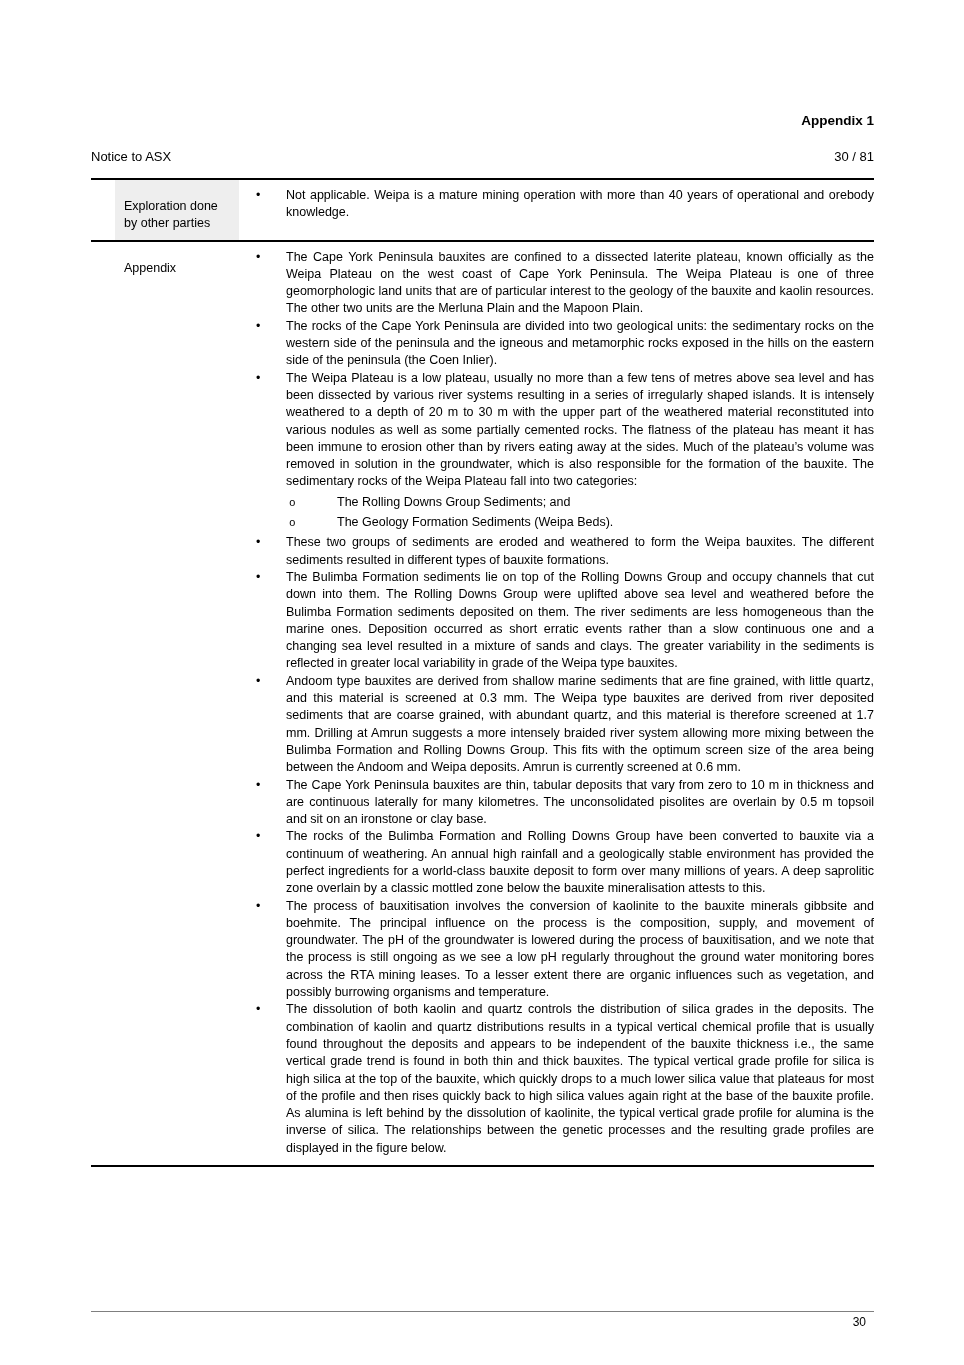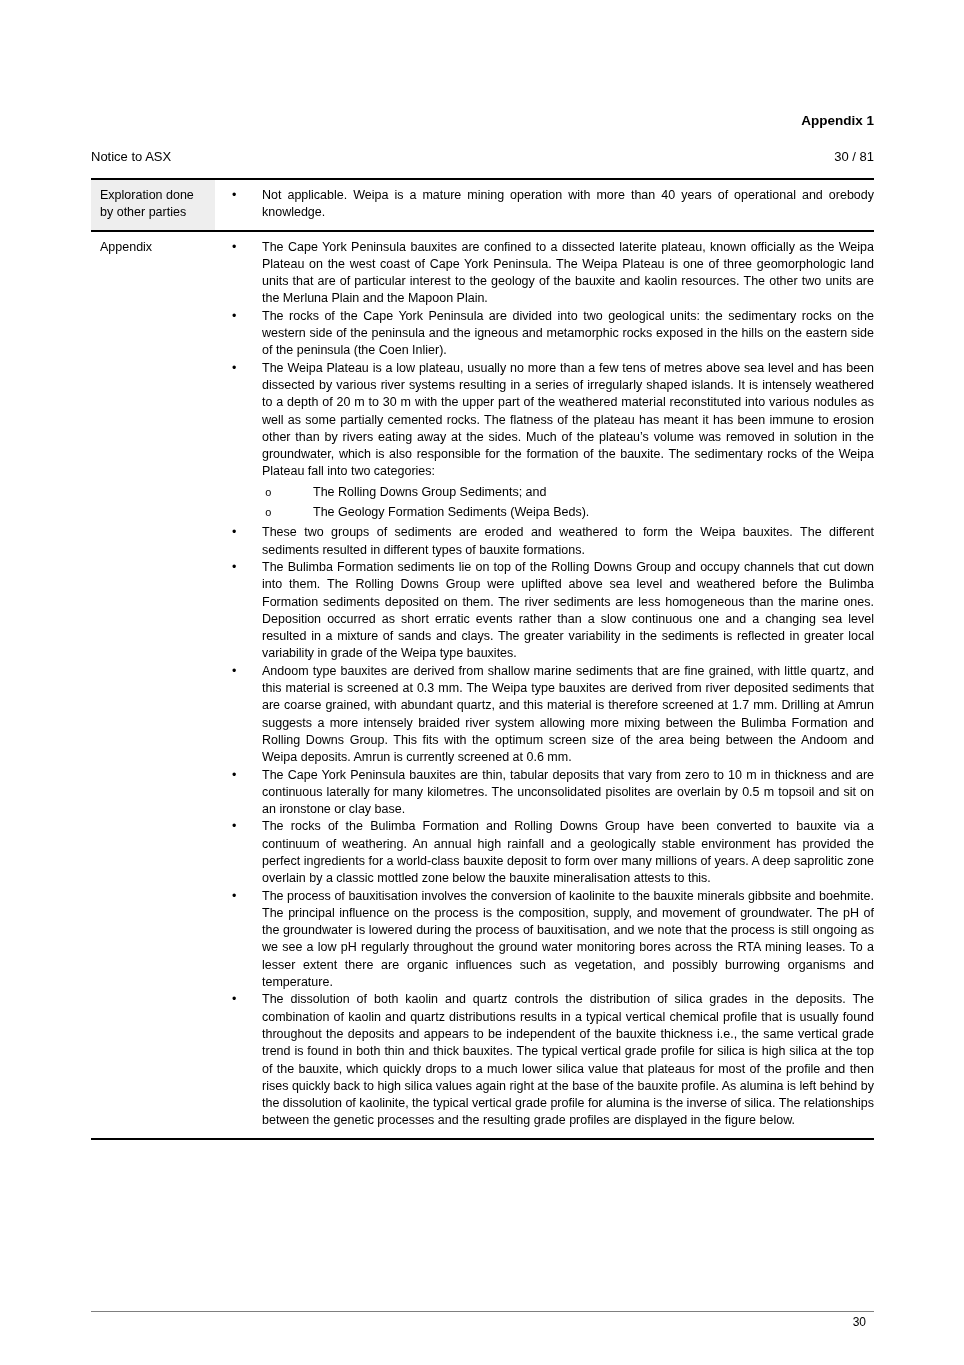--- a/index.html
+++ b/index.html
@@ -34,21 +34,22 @@
     top: 178px; left: 91px; width: 783px;
     border-top: 2px solid #000;
     border-bottom: 2px solid #000;
     font-size: 12.5px;
     line-height: 17.3px;
   }
   .trow { display: flex; }
   .trow + .trow { border-top: 2px solid #000; }
   .tlabel {
     flex: 0 0 124px;
-    padding: 7px 10px 7px 9px;
+    padding: 18px 10px 7px 9px;
+    margin-left: 24px;
   }
   .tlabel.shaded { background: var(--label-shade, #eeeeee); }
   .tcontent { flex: 1 1 auto; padding: 7px 0 8px 0; }
   ul.bullets { list-style: none; margin: 0; padding: 0; }
   ul.bullets > li {
     position: relative;
     padding-left: 47px;
     text-align: justify;
   }
   ul.bullets > li::before {

